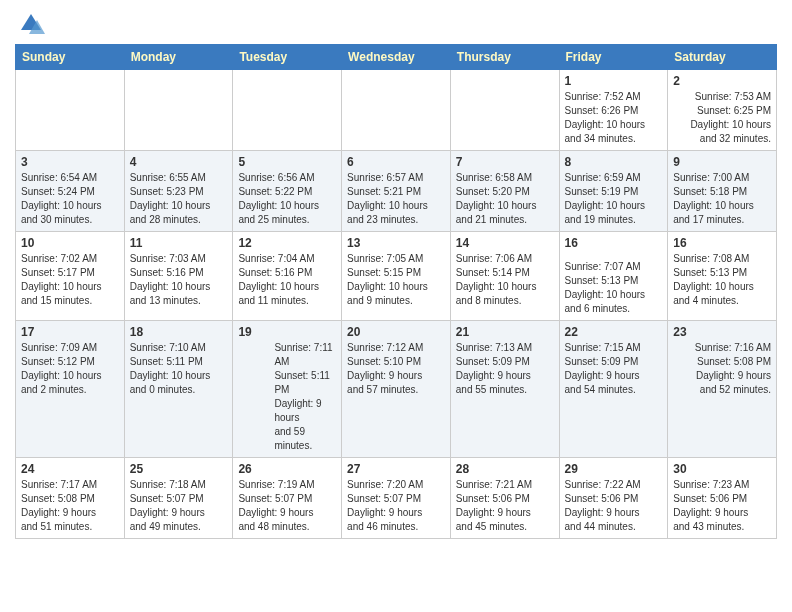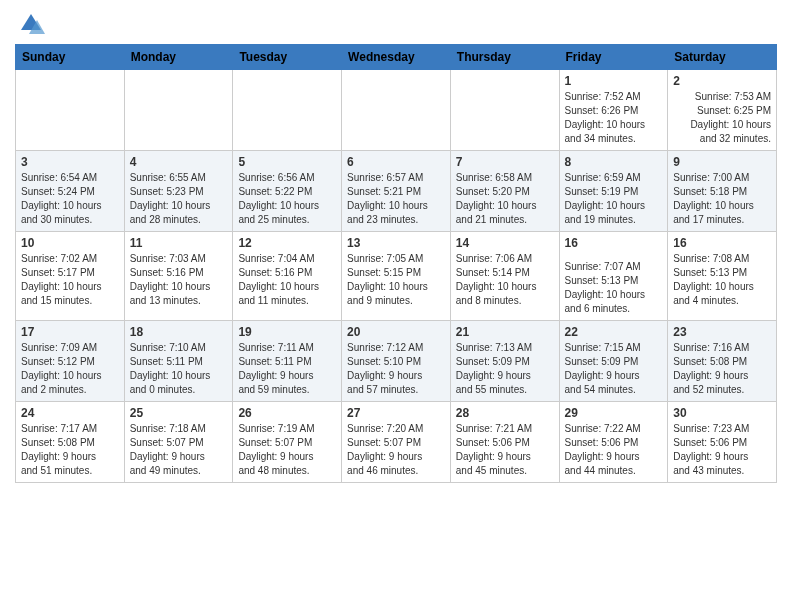--- a/index.html
+++ b/index.html
@@ -8,21 +8,21 @@
     .header { display: flex; justify-content: space-between; align-items: flex-start; margin-bottom: 6px; }
     .logo { display: flex; align-items: center; }
     .logo-text { display: flex; flex-direction: column; line-height: 1.1; }
     .logo-general { font-size: 15px; font-weight: bold; color: #333; }
     .logo-blue { font-size: 15px; font-weight: bold; color: #3a7abf; }
     .logo-icon { width: 28px; height: 28px; margin-left: 2px; }
     .title-block { text-align: right; }
     .month-title { font-size: 32px; font-weight: normal; color: #333; }
     .location { font-size: 14px; color: #555; margin-top: 2px; }
     table { width: 100%; border-collapse: collapse; table-layout: fixed; }
-    th { background-color: #3a7abf; color: #000000; text-align: left; padding: 5px 6px; font-size: 12px; font-weight: bold; border: 1px solid #3a7abf; }
+    th { background-color: #3a7abf; color: #fef9c3; text-align: left; padding: 5px 6px; font-size: 12px; font-weight: bold; border: 1px solid #3a7abf; }
     td { border: 1px solid #ccc; vertical-align: top; padding: 4px 5px; font-size: 10.5px; color: #333; min-height: 80px; }
     .day-num { font-size: 12px; font-weight: bold; display: block; margin-bottom: 2px; }
     .day-info { font-size: 10px; color: #333; line-height: 1.4; }
     tr.week td { background: #fff; }
     tr.week:nth-child(even) td { background: #f0f4f8; }
     td.empty { background: #f5f5f5; }
   </style>
 </head>
 <body>
 
@@ -190,21 +190,21 @@
           </td>
           <td>
             <span class="day-num">18</span>
             <div class="day-info" style="white-space: pre-line;">Sunrise: 7:10 AM
 Sunset: 5:11 PM
 Daylight: 10 hours
 and 0 minutes.</div>
           </td>
           <td>
             <span class="day-num">19</span>
-            <div class="day-info" style="white-space: pre-line;">Sunrise: 7:11 AM
+            <div class="day-info" style="white-space: pre-line; margin-left: 36px;">Sunrise: 7:11 AM
 Sunset: 5:11 PM
 Daylight: 9 hours
 and 59 minutes.</div>
           </td>
           <td>
             <span class="day-num">20</span>
             <div class="day-info" style="white-space: pre-line;">Sunrise: 7:12 AM
 Sunset: 5:10 PM
 Daylight: 9 hours
 and 57 minutes.</div>
@@ -218,21 +218,21 @@
           </td>
           <td>
             <span class="day-num">22</span>
             <div class="day-info" style="white-space: pre-line;">Sunrise: 7:15 AM
 Sunset: 5:09 PM
 Daylight: 9 hours
 and 54 minutes.</div>
           </td>
           <td>
             <span class="day-num">23</span>
-            <div class="day-info" style="white-space: pre-line;">Sunrise: 7:16 AM
+            <div class="day-info" style="white-space: pre-line; text-align: right;">Sunrise: 7:16 AM
 Sunset: 5:08 PM
 Daylight: 9 hours
 and 52 minutes.</div>
           </td>
         </tr>
         <tr class="week">
           <td>
             <span class="day-num">24</span>
             <div class="day-info" style="white-space: pre-line;">Sunrise: 7:17 AM
 Sunset: 5:08 PM

